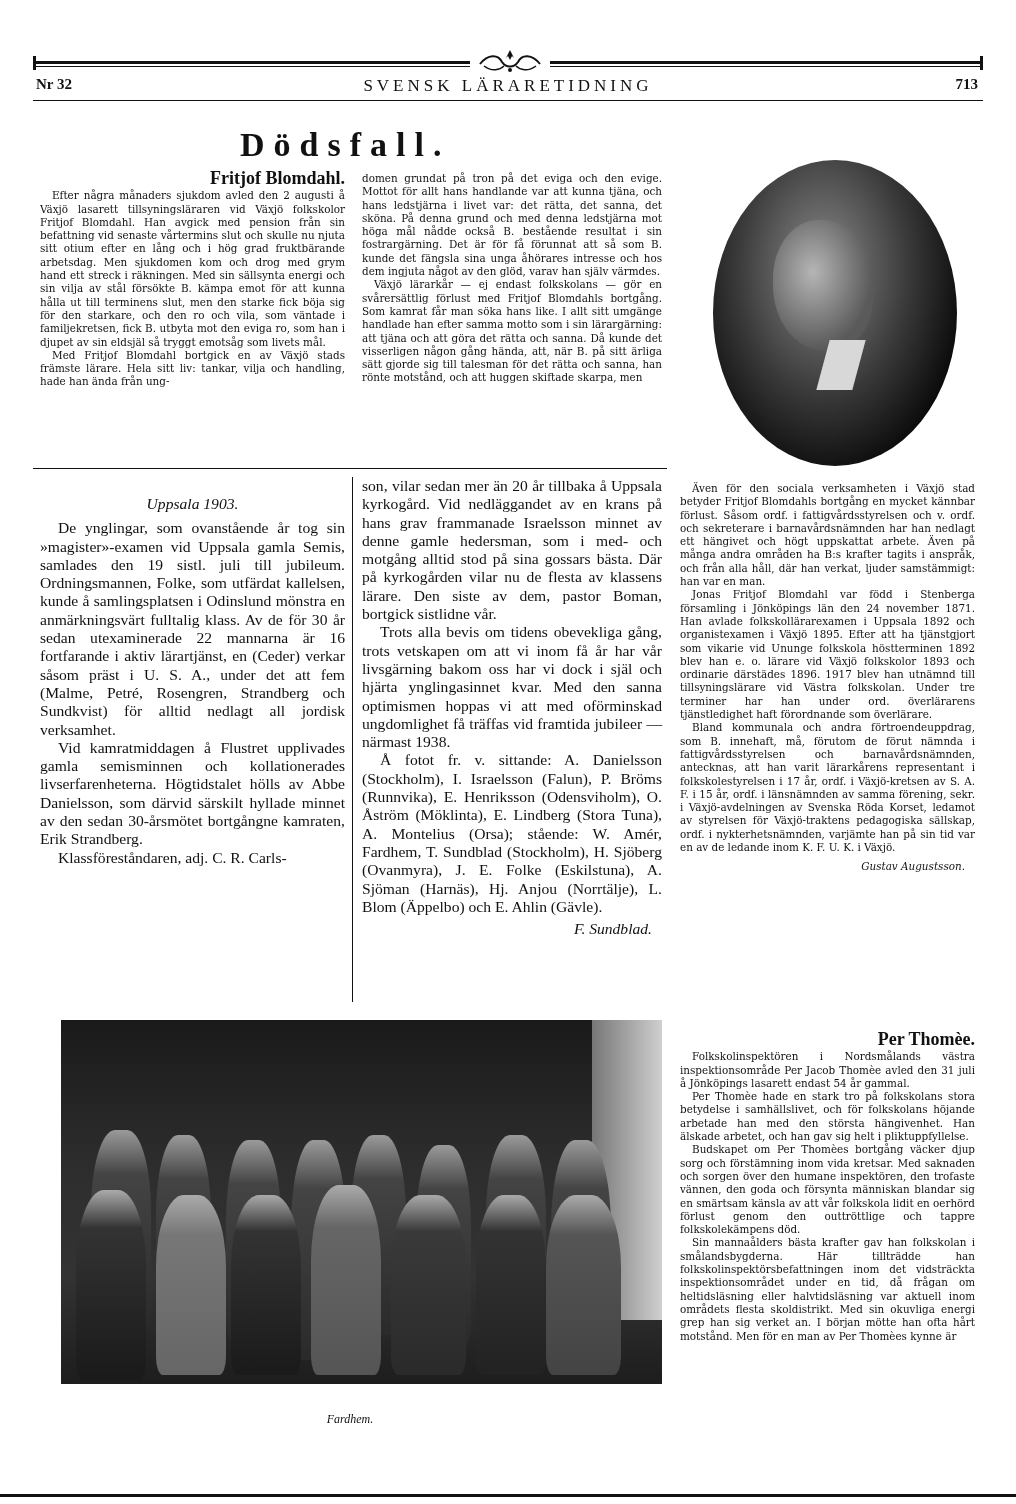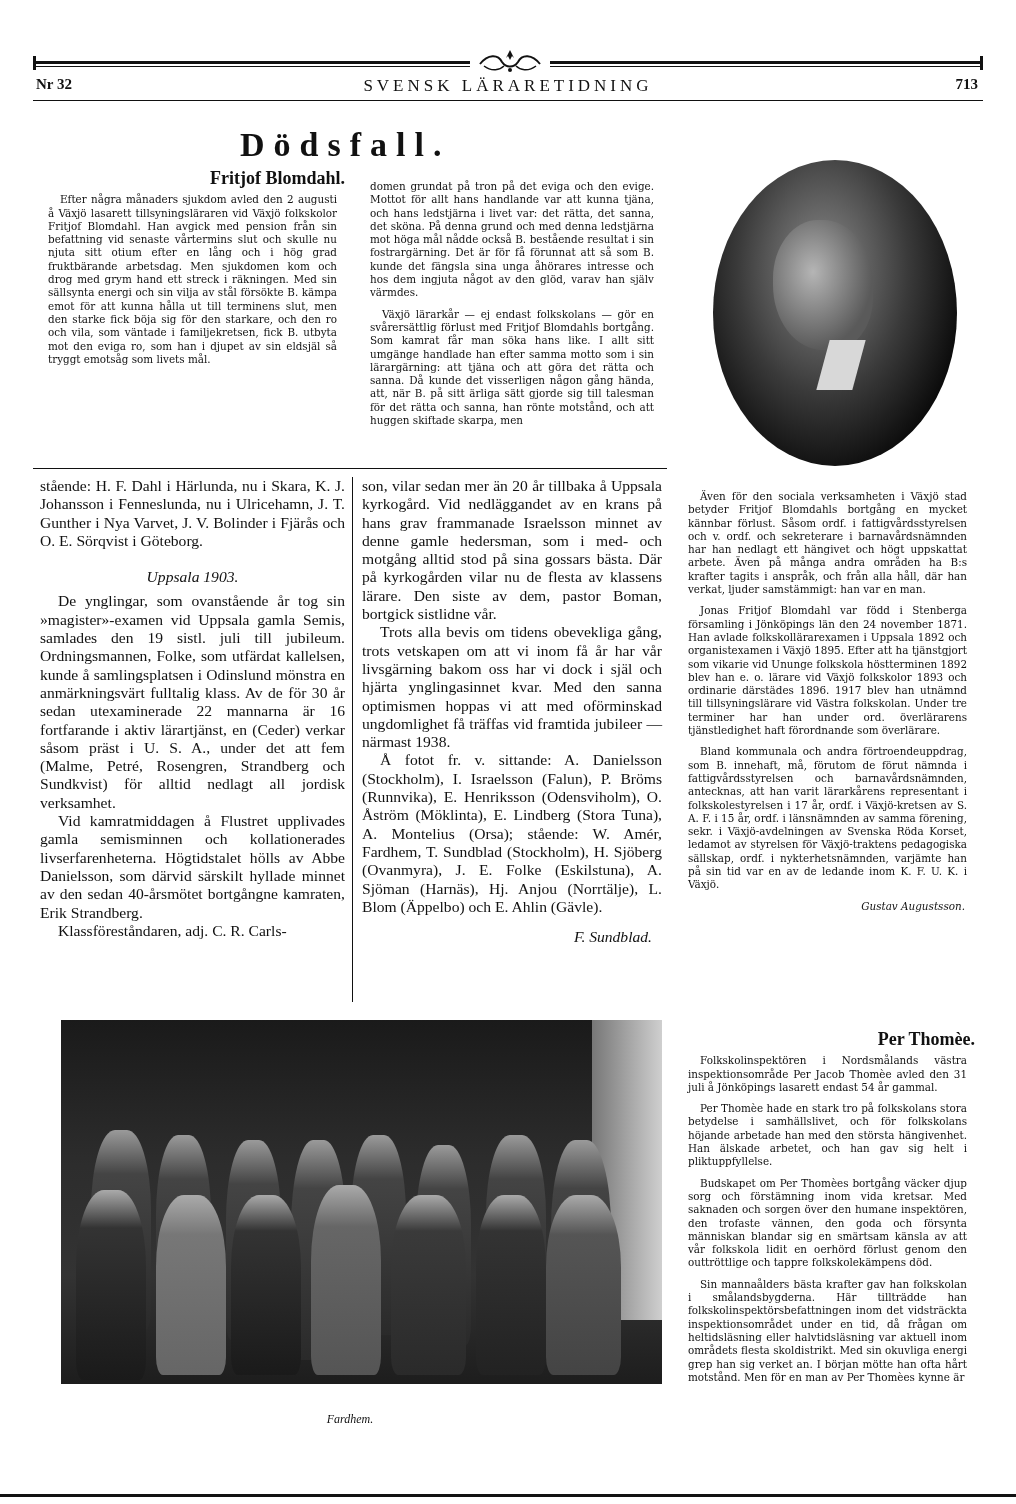--- a/index.html
+++ b/index.html
@@ -4,26 +4,26 @@
 <style>
   html, body { margin: 0; padding: 0; background: #ffffff; }
   body { width: 1016px; height: 1504px; position: relative; overflow: hidden; color: #111; font-family: "DejaVu Serif", "Liberation Serif", serif; }
   .abs { position: absolute; }
   .rule { position: absolute; background: #111; }
   .hdr-left, .hdr-right { position: absolute; top: 76px; font-family: "Liberation Serif", serif; font-weight: bold; font-size: 15px; }
   .hdr-title { position: absolute; top: 76px; left: 0; width: 1016px; text-align: center; font-family: "Liberation Serif", serif; font-size: 17px; letter-spacing: 4px; }
   .main-title { position: absolute; top: 126px; left: 240px; font-family: "Liberation Serif", serif; font-weight: bold; font-size: 34px; letter-spacing: 9px; text-align: right; }
   .art-title { text-align: right; font-family: "Liberation Serif", serif; font-weight: bold; font-size: 18px; margin: 0 0 4px 0; }
   .small { font-family: "DejaVu Serif", serif; font-size: 10.4px; line-height: 13.3px; text-align: justify; }
-  .small p { margin: 8px; text-indent: 12px; }
+  .small p { margin: 0; text-indent: 12px; }
   .large { font-family: "Liberation Serif", serif; font-size: 15.6px; line-height: 18.3px; text-align: justify; }
   .large p { margin: 0; text-indent: 18px; }
   .large p.noindent, .small p.noindent { text-indent: 0; }
   .subhead { text-align: center; font-style: italic; margin: 18px 0 6px 0; }
-  .sig { text-align: right; font-style: italic; margin-top: 12px; padding-right: 10px; }
+  .sig { text-align: right; font-style: italic; margin-top: 4px; padding-right: 10px; }
   .caption { position: absolute; top: 1412px; left: 30px; width: 640px; text-align: center; font-family: "Liberation Serif", serif; font-style: italic; font-size: 12px; }
   .portrait { position: absolute; left: 713px; top: 160px; width: 244px; height: 306px; border-radius: 50%; background: radial-gradient(ellipse at 45% 35%, #8a8a8a 0%, #3a3a3a 45%, #0c0c0c 75%); overflow: hidden; }
   .portrait .face { position: absolute; left: 60px; top: 60px; width: 100px; height: 130px; border-radius: 45% 50% 40% 50%; background: radial-gradient(ellipse at 40% 40%, #b5b5b5, #5a5a5a 70%); }
   .portrait .collar { position: absolute; left: 110px; top: 180px; width: 36px; height: 50px; background: #d8d8d8; transform: skewX(-15deg); }
   .photo { position: absolute; left: 61px; top: 1020px; width: 601px; height: 364px; background: linear-gradient(180deg, #1a1a1a 0%, #2d2d2d 40%, #333 70%, #1d1d1d 100%); overflow: hidden; }
   .photo .person { position: absolute; border-radius: 40% 40% 10% 10%; background: linear-gradient(180deg, #9a9a9a 0%, #444 22%, #2a2a2a 100%); }
   .photo .bright { position: absolute; right: 0; top: 0; width: 70px; height: 300px; background: linear-gradient(90deg, #777, #cfcfcf); }
 </style>
 </head>
 <body>
@@ -43,39 +43,39 @@
 <div class="hdr-left" style="left:36px;">Nr 32</div>
 <div class="hdr-title">SVENSK LÄRARETIDNING</div>
 <div class="hdr-right" style="right:38px;">713</div>
 <div class="rule" style="left:33px; top:100px; width:950px; height:1px;"></div>
 
 <div class="main-title">Dödsfall.</div>
 
 <div class="abs small" style="left:40px; top:172px; width:305px;">
   <div class="art-title">Fritjof Blomdahl.</div>
   <p>Efter några månaders sjukdom avled den 2 augusti å Växjö lasarett tillsyningsläraren vid Växjö folkskolor Fritjof Blomdahl. Han avgick med pension från sin befattning vid senaste vårtermins slut och skulle nu njuta sitt otium efter en lång och i hög grad fruktbärande arbetsdag. Men sjukdomen kom och drog med grym hand ett streck i räkningen. Med sin sällsynta energi och sin vilja av stål försökte B. kämpa emot för att kunna hålla ut till terminens slut, men den starke fick böja sig för den starkare, och den ro och vila, som väntade i familjekretsen, fick B. utbyta mot den eviga ro, som han i djupet av sin eldsjäl så tryggt emotsåg som livets mål.</p>
+  <p>Med Fritjof Blomdahl bortgick en av Växjö stads främste lärare. Hela sitt liv: tankar, vilja och handling, hade han ända från ung-</p>
 </div>
 
 <div class="abs small" style="left:362px; top:172px; width:300px;">
   <p class="noindent">domen grundat på tron på det eviga och den evige. Mottot för allt hans handlande var att kunna tjäna, och hans ledstjärna i livet var: det rätta, det sanna, det sköna. På denna grund och med denna ledstjärna mot höga mål nådde också B. bestående resultat i sin fostrargärning. Det är för få förunnat att så som B. kunde det fängsla sina unga åhörares intresse och hos dem ingjuta något av den glöd, varav han själv värmdes.</p>
   <p>Växjö lärarkår — ej endast folkskolans — gör en svårersättlig förlust med Fritjof Blomdahls bortgång. Som kamrat får man söka hans like. I allt sitt umgänge handlade han efter samma motto som i sin lärargärning: att tjäna och att göra det rätta och sanna. Då kunde det visserligen någon gång hända, att, när B. på sitt ärliga sätt gjorde sig till talesman för det rätta och sanna, han rönte motstånd, och att huggen skiftade skarpa, men</p>
 </div>
 
 <div class="portrait">
   <div class="face"></div>
   <div class="collar"></div>
 </div>
 
 <div class="rule" style="left:33px; top:468px; width:634px; height:1px;"></div>
 
 <div class="abs large" style="left:40px; top:477px; width:305px;">
-  <p class="noindent">stående: H. F. Dahl i Härlunda, nu i Skara, K. J. Johansson i Fenneslunda, nu i Ulricehamn, J. T. Gunther i Nya Varvet, J. V. Bolinder i Fjärås och O. E. Sörqvist i Göteborg.</p>
   <div class="subhead">Uppsala 1903.</div>
   <p>De ynglingar, som ovanstående år tog sin »magister»-examen vid Uppsala gamla Semis, samlades den 19 sistl. juli till jubileum. Ordningsmannen, Folke, som utfärdat kallelsen, kunde å samlingsplatsen i Odinslund mönstra en anmärkningsvärt fulltalig klass. Av de för 30 år sedan utexaminerade 22 mannarna är 16 fortfarande i aktiv lärartjänst, en (Ceder) verkar såsom präst i U. S. A., under det att fem (Malme, Petré, Rosengren, Strandberg och Sundkvist) för alltid nedlagt all jordisk verksamhet.</p>
-  <p>Vid kamratmiddagen å Flustret upplivades gamla semisminnen och kollationerades livserfarenheterna. Högtidstalet hölls av Abbe Danielsson, som därvid särskilt hyllade minnet av den sedan 40-årsmötet bortgångne kamraten, Erik Strandberg.</p>
+  <p>Vid kamratmiddagen å Flustret upplivades gamla semisminnen och kollationerades livserfarenheterna. Högtidstalet hölls av Abbe Danielsson, som därvid särskilt hyllade minnet av den sedan 30-årsmötet bortgångne kamraten, Erik Strandberg.</p>
   <p>Klassföreståndaren, adj. C. R. Carls-</p>
 </div>
 
 <div class="rule" style="left:352px; top:477px; width:1px; height:525px;"></div>
 
 <div class="abs large" style="left:362px; top:477px; width:300px;">
   <p class="noindent">son, vilar sedan mer än 20 år tillbaka å Uppsala kyrkogård. Vid nedläggandet av en krans på hans grav frammanade Israelsson minnet av denne gamle hedersman, som i med- och motgång alltid stod på sina gossars bästa. Där på kyrkogården vilar nu de flesta av klassens lärare. Den siste av dem, pastor Boman, bortgick sistlidne vår.</p>
   <p>Trots alla bevis om tidens obevekliga gång, trots vetskapen om att vi inom få år har vår livsgärning bakom oss har vi dock i själ och hjärta ynglingasinnet kvar. Med den sanna optimismen hoppas vi att med oförminskad ungdomlighet få träffas vid framtida jubileer — närmast 1938.</p>
   <p>Å fotot fr. v. sittande: A. Danielsson (Stockholm), I. Israelsson (Falun), P. Bröms (Runnvika), E. Henriksson (Odensviholm), O. Åström (Möklinta), E. Lindberg (Stora Tuna), A. Montelius (Orsa); stående: W. Amér, Fardhem, T. Sundblad (Stockholm), H. Sjöberg (Ovanmyra), J. E. Folke (Eskilstuna), A. Sjöman (Harnäs), Hj. Anjou (Norrtälje), L. Blom (Äppelbo) och E. Ahlin (Gävle).</p>
   <div class="sig">F. Sundblad.</div>

